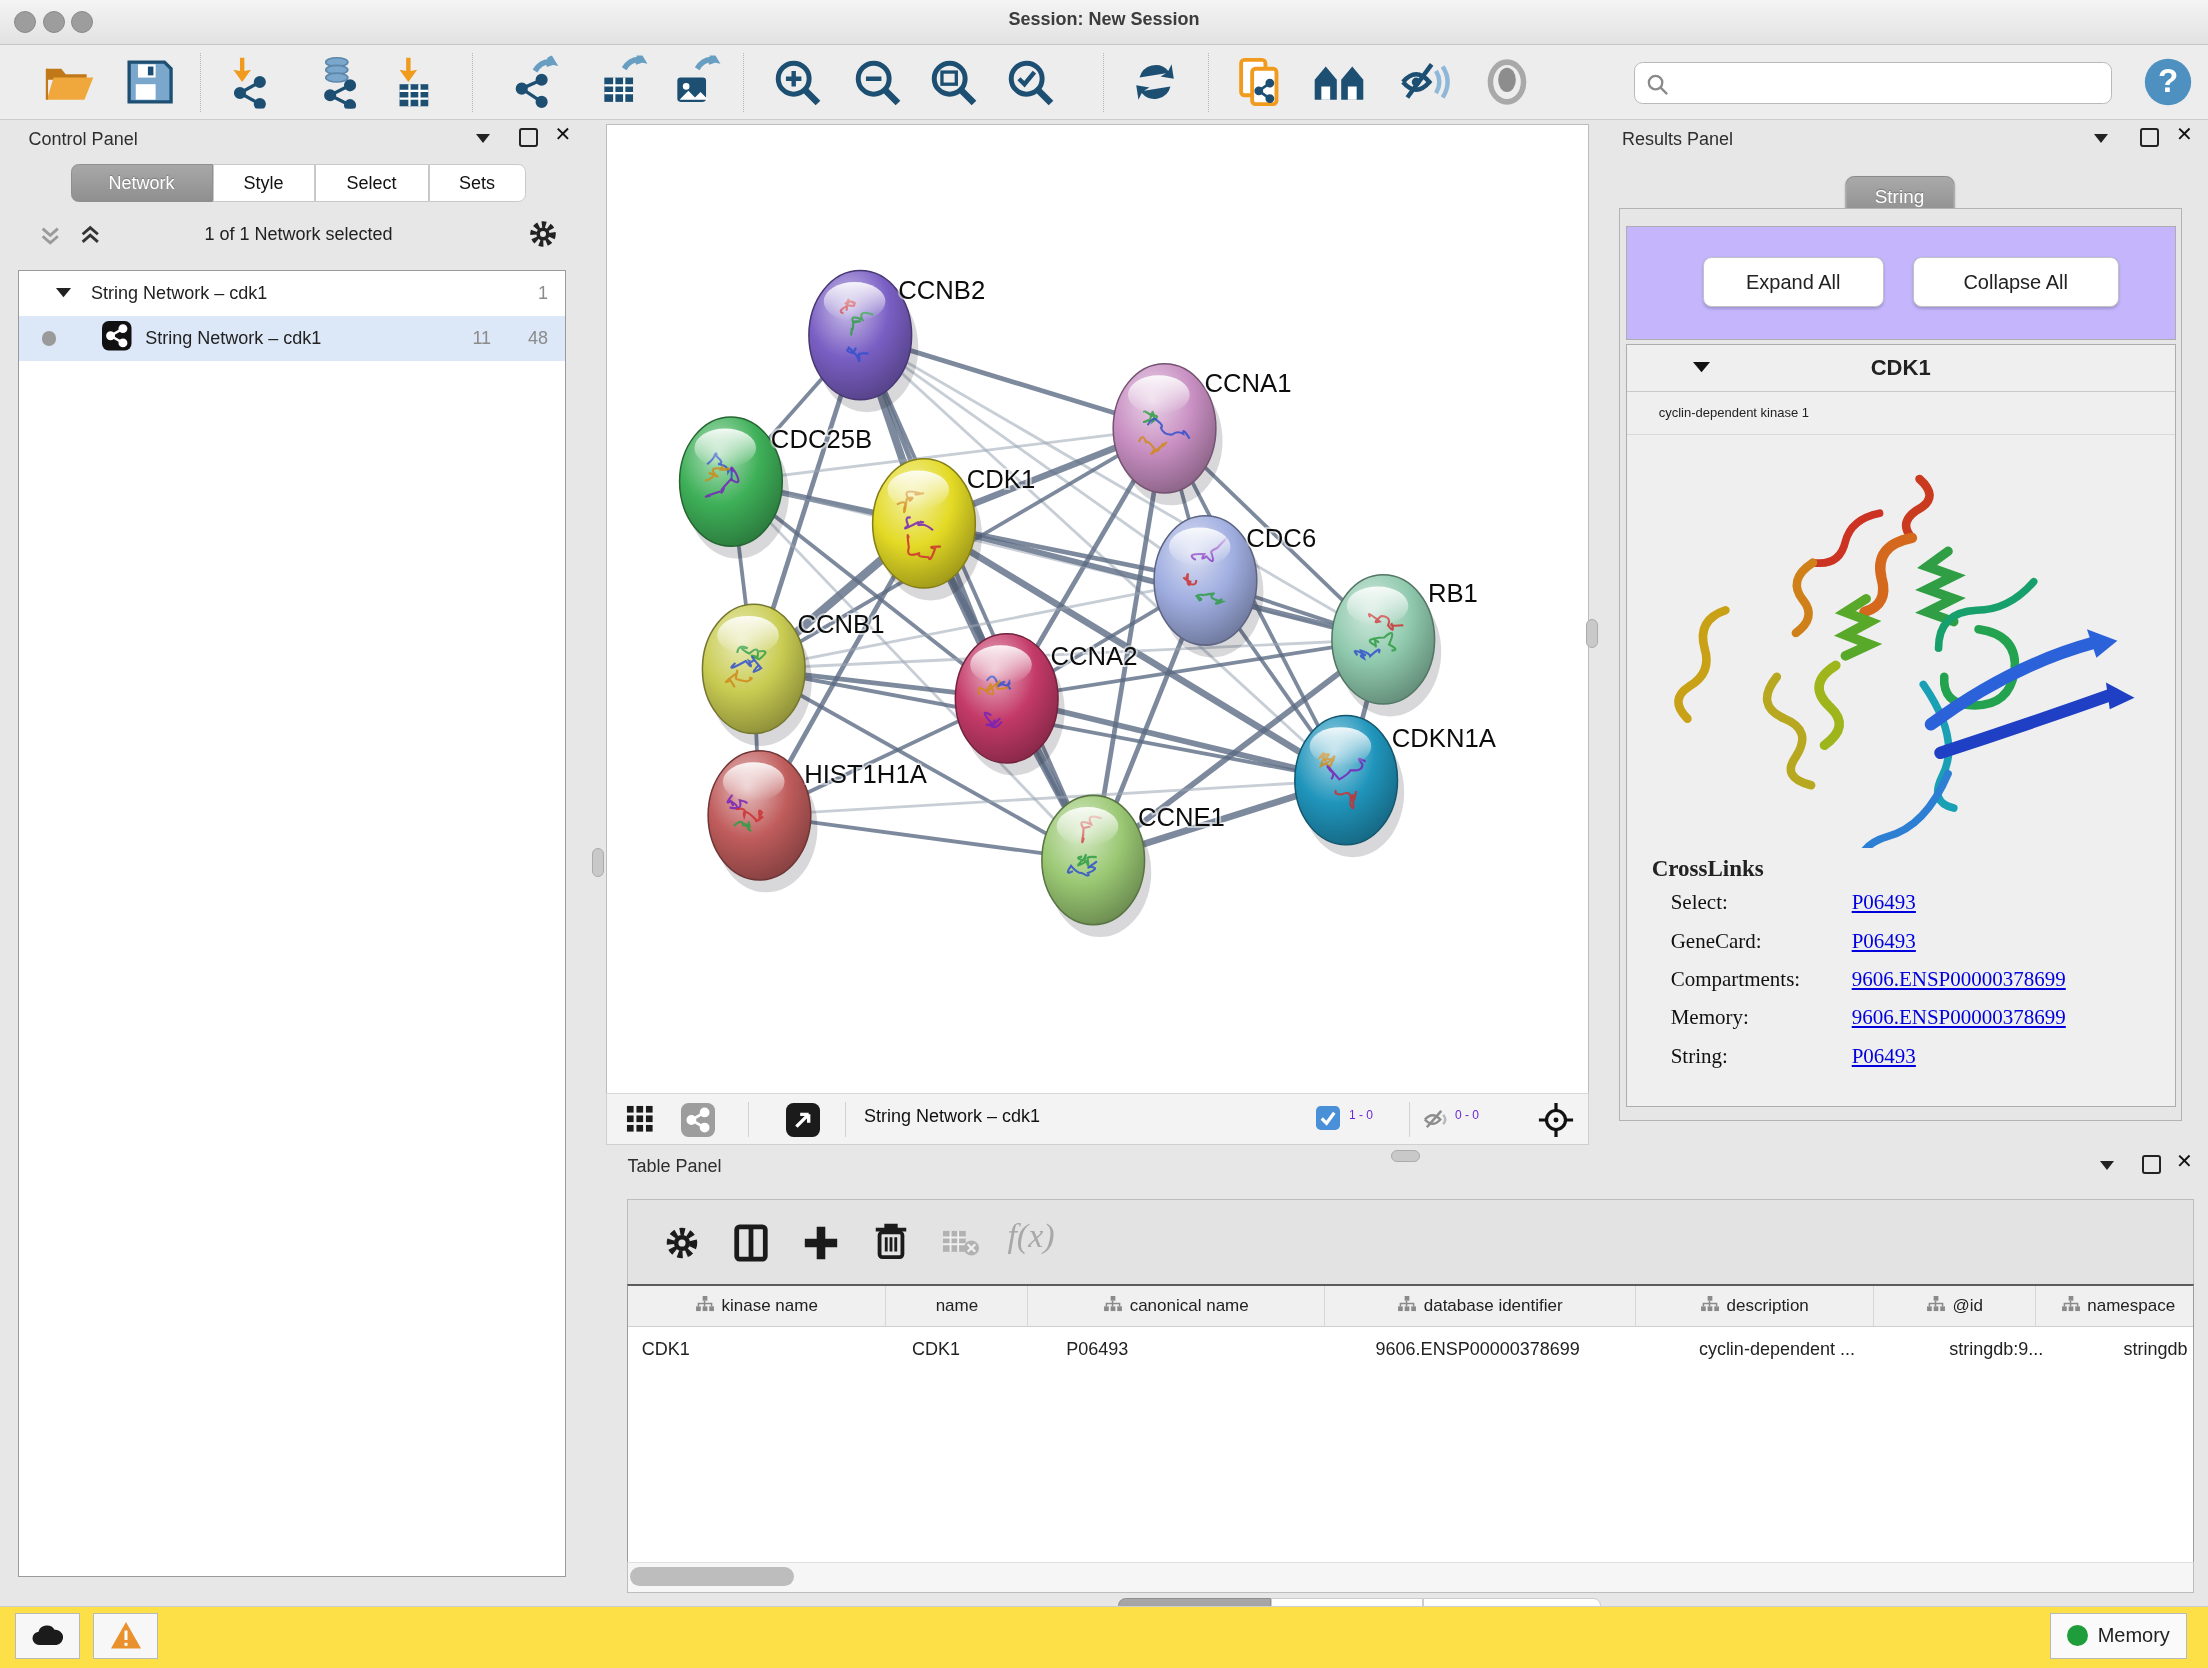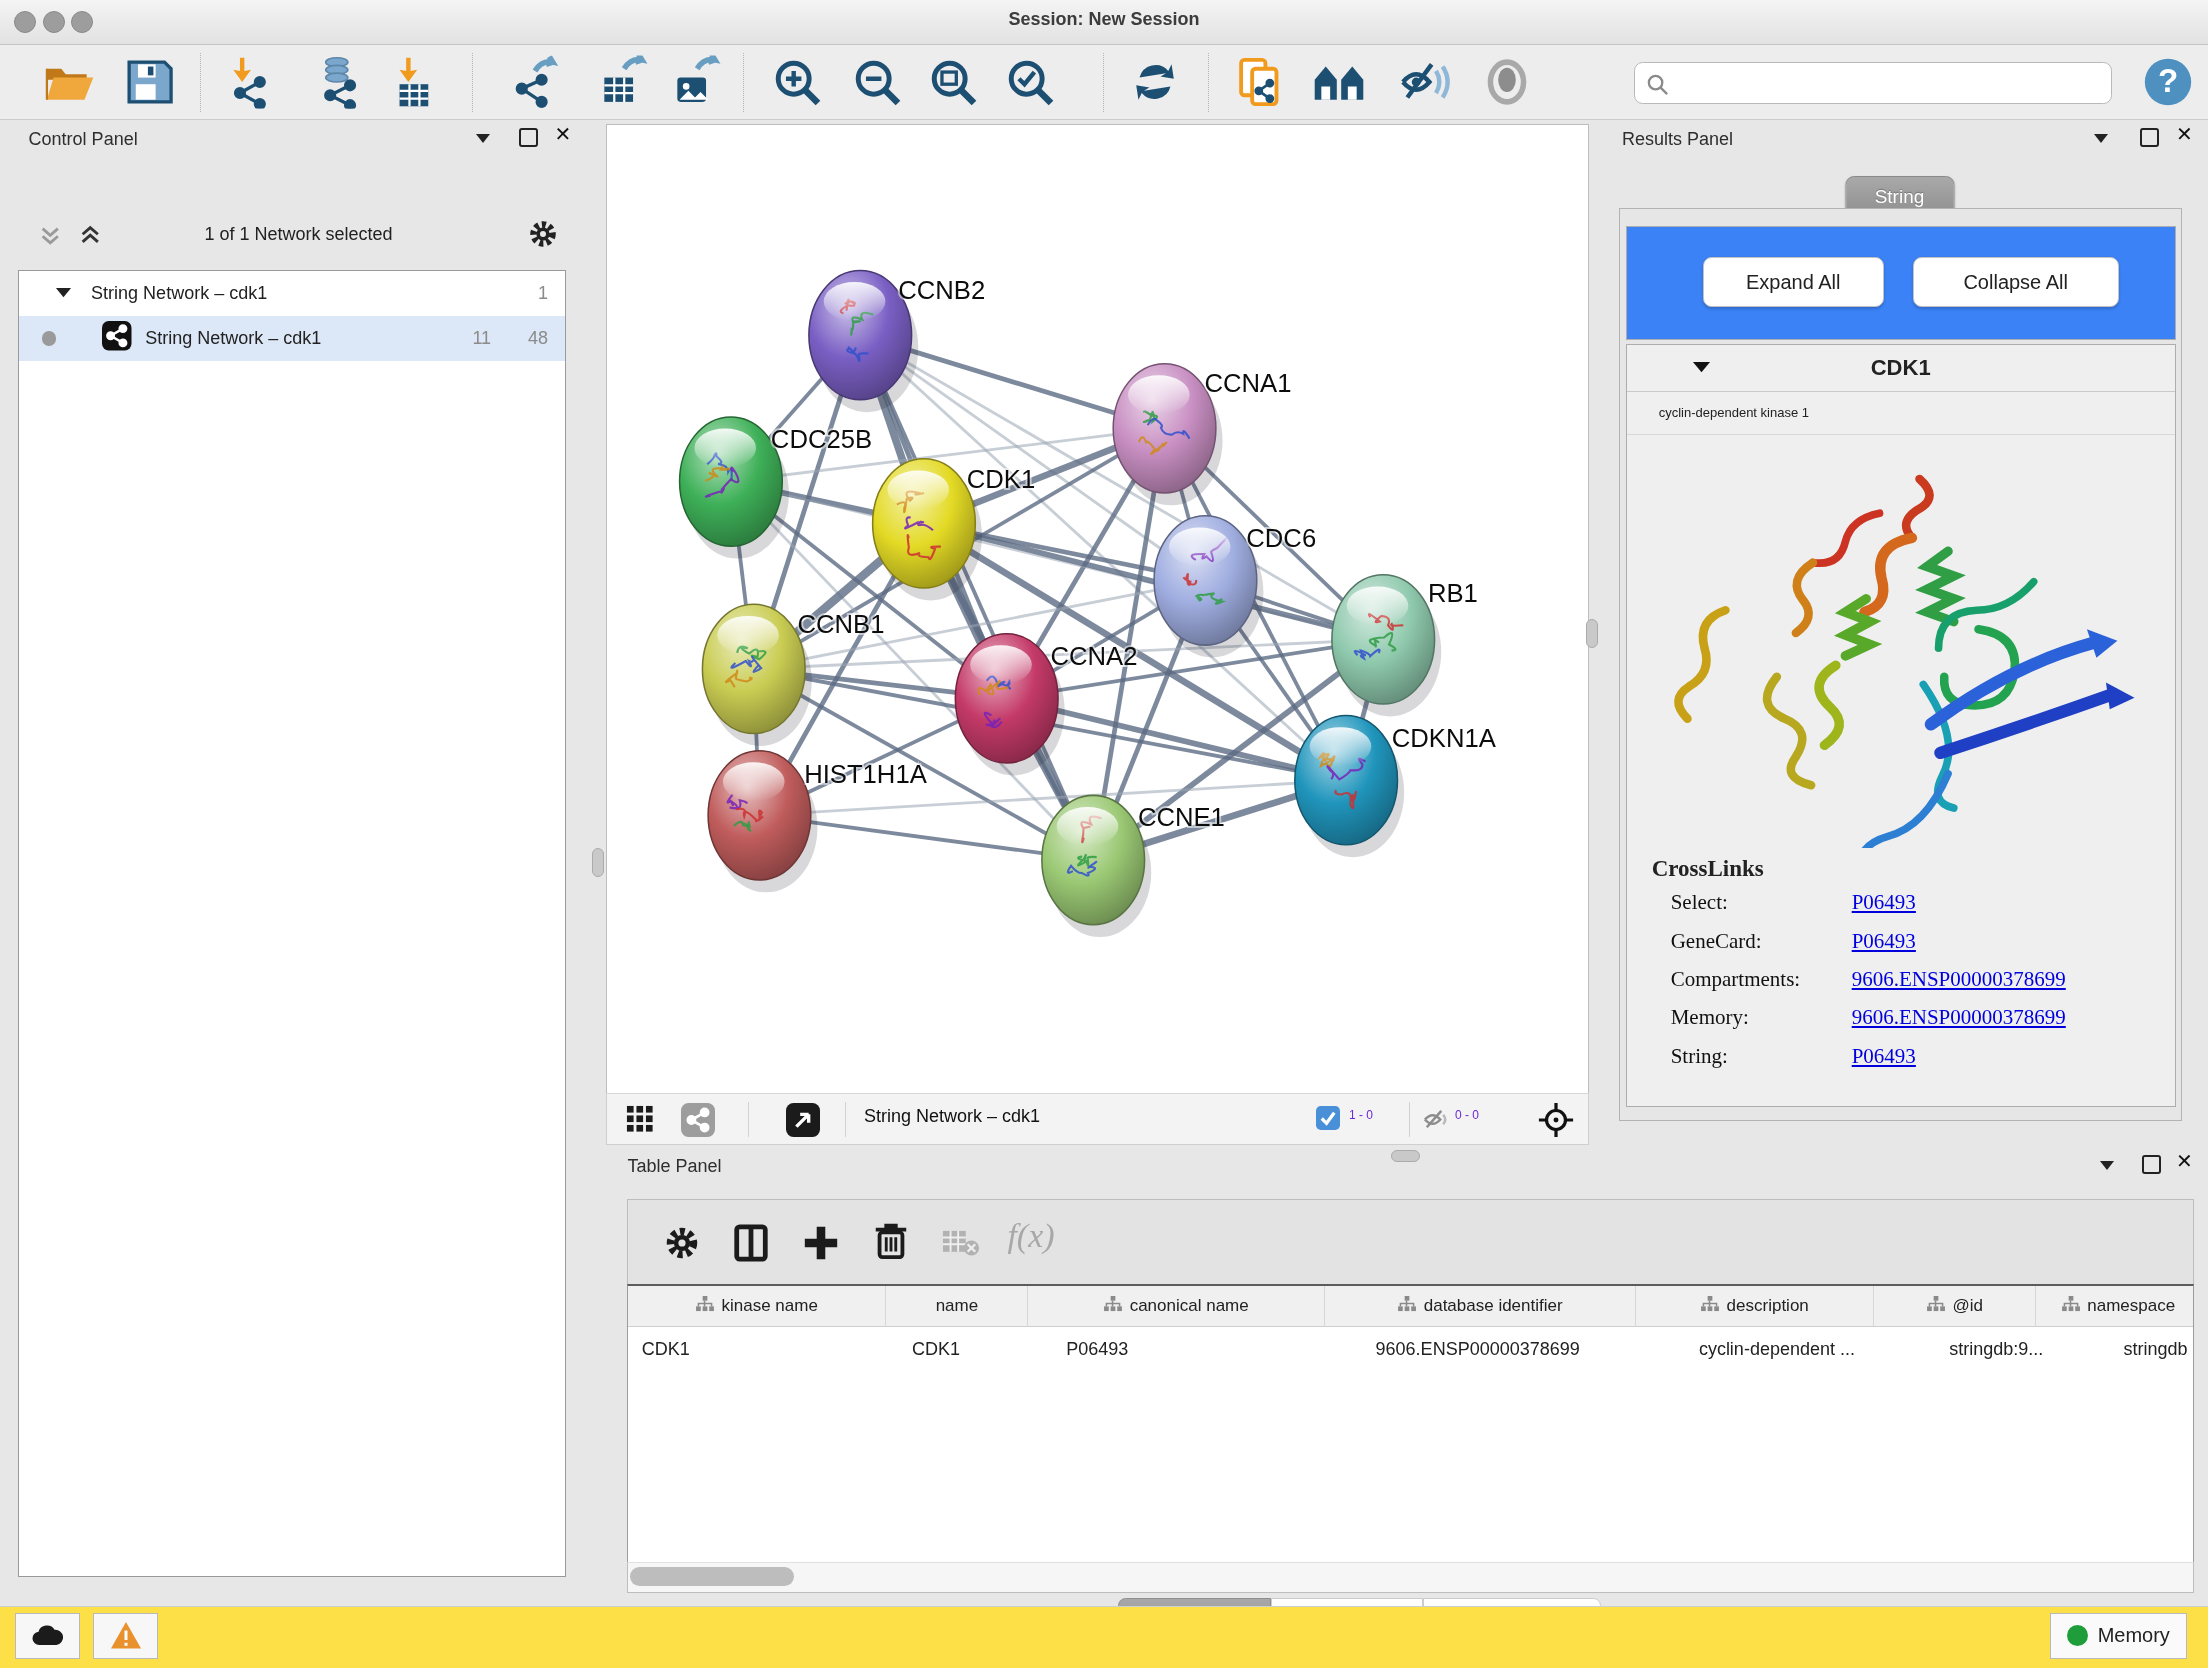--- a/index.html
+++ b/index.html
@@ -47,21 +47,21 @@
   .nf-sep{position:absolute;top:7.6px;height:35px;border-left:1px solid #d2d2d2;}
   .nf-gray{color:#6d28d9;font-size:12px;}
   
   #results-panel{left:1598px;top:124px;width:603px;height:1014px;}
   #rp-box{position:absolute;left:21px;top:84px;width:561px;height:911px;background:#e6e6e6;
           border:1px solid #b3b3b3;}
   #rp-tab{position:absolute;left:50%;transform:translateX(-50%);top:52px;width:107px;height:40px;
           background:linear-gradient(#a9a9a9,#8e8e8e);border:1px solid #8b8b8b;border-radius:8.6px;
           color:#fff;font-size:19px;text-align:center;line-height:40px;
           text-shadow:0 -1px 1px rgba(0,0,0,.3);box-shadow:0 1px 1.9px rgba(0,0,0,.25);}
-  #rp-btnbox{position:absolute;left:5.7px;top:17px;width:548px;height:112px;background:#3b82f6;
+  #rp-btnbox{position:absolute;left:5.7px;top:17px;width:548px;height:112px;background:#c4b5fd;
              border:1px solid #adadad;}
   .rp-btn{position:absolute;top:30px;height:48px;background:#fff;border:1px solid #c2c2c2;
           border-radius:8.6px;font-size:20px;text-align:center;line-height:48px;
           box-shadow:0 1.9px 2.9px rgba(0,0,0,.18);}
   #rp-card{position:absolute;left:5.7px;top:135px;width:548px;height:761px;background:#efefef;
            border:1px solid #adadad;}
   #rp-card-head{height:46px;border-bottom:1px solid #c9c9c9;position:relative;}
   #rp-gene{position:absolute;left:0;width:100%;text-align:center;top:9.5px;font-size:22px;font-weight:bold;}
   #rp-desc{height:42px;line-height:42px;padding-left:32px;font-size:13px;border-bottom:1px solid #d9d9d9;}
   #xl-title{font-family:"Liberation Serif","DejaVu Serif",serif;font-weight:bold;font-size:23px;
@@ -274,20 +274,21 @@
           <text x="24" y="33" font-size="30" font-weight="bold" fill="#fff" text-anchor="middle" font-family="Liberation Sans">?</text>
         </svg>
     </div>
   </div>
 
   <div id="control-panel" class="abs">
     <div style="position:absolute;left:21px;top:4.8px" class="panel-title">Control Panel</div>
     <span class="pt-caret" style="position:absolute;left:468px;top:9.5px"></span>
     <span class="pt-float" style="position:absolute;left:511px;top:3.8px"></span>
     <span class="pt-x" style="position:absolute;left:547px;top:2.9px">✕</span>
+    <div id="cp-tabs" style="position:absolute;left:63px;top:40px;width:457px"><div class="seg sel" style="width: 140px; border-radius: 7.6px 0px 0px 7.6px;">Network</div><div class="seg" style="width: 100px;">Style</div><div class="seg" style="width: 112px;">Select</div><div class="seg" style="width: 95px; border-radius: 0px 7.6px 7.6px 0px;">Sets</div></div>
     <div style="position:absolute;left:28.5px;top:97px">
       <svg width="28.5" height="28.5" viewBox="0 0 30 30">
           <path d="M7 8 l8 7 8-7 M7 16 l8 7 8-7" stroke="#9a9a9a" stroke-width="3" fill="none"></path>
         </svg>
     </div>
     <div style="position:absolute;left:68px;top:97px">
       <svg width="28.5" height="28.5" viewBox="0 0 30 30">
           <path d="M7 22 l8 -7 8 7 M7 14 l8 -7 8 7" stroke="#333" stroke-width="3" fill="none"></path>
         </svg>
     </div>

